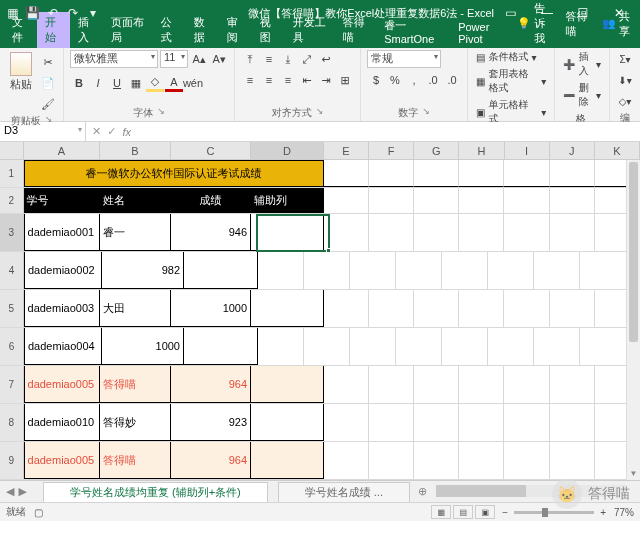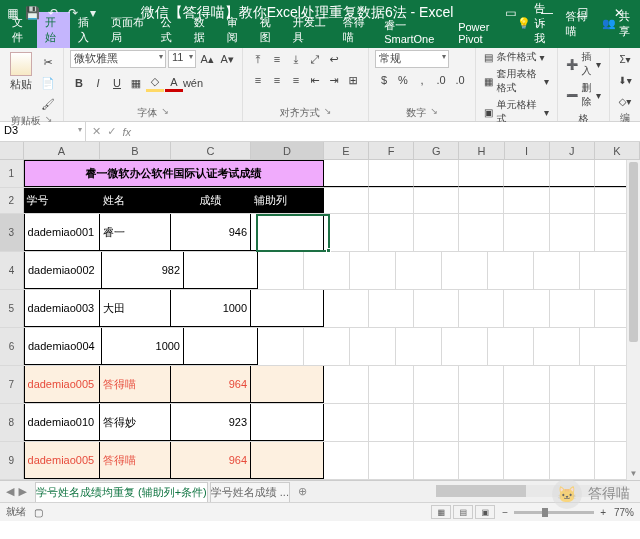--- a/index.html
+++ b/index.html
@@ -1,40 +1,40 @@
 <!DOCTYPE html>
 <html><head>
 <meta charset="utf-8">
 <style>
 *{margin:0;padding:0;box-sizing:border-box;font-family:"Microsoft YaHei","Segoe UI",Arial,sans-serif}
 body{background:#fff;width:640px;height:539px;overflow:hidden;font-size:12px;position:relative}
 .title-bar{background:#0f7441;height:26px;display:flex;align-items:center;color:#fff;padding:0 4px}
 .title-bar .qat{display:flex;gap:6px;padding-left:2px}
 .title-bar .qat span{width:14px;height:14px;display:flex;align-items:center;justify-content:center;opacity:.9}
-.title-bar .title{flex:1;text-align:center;font-size:14px}
+.title-bar .title{flex:1;text-align:right;font-size:11px}
 .title-bar .win-btn{display:flex;gap:2px}
 .title-bar .win-btn span{width:34px;height:26px;display:flex;align-items:center;justify-content:center}
 .ribbon-tabs{background:#0f7441;height:22px;display:flex;align-items:flex-end;padding-left:4px;font-size:11px}
 .ribbon-tabs .tab{padding:3px 8px;color:#fff;cursor:pointer}
 .ribbon-tabs .tab.active{background:#c4b5fd;color:#0f7441}
 .ribbon-tabs .spacer{flex:1}
 .ribbon-tabs .right-actions{display:flex;gap:2px;padding-right:4px}
 .ribbon-tabs .right-actions .act{color:#fff;padding:2px 6px;display:flex;align-items:center;gap:3px}
 .ribbon{background:#f3f3f3;border-bottom:1px solid #d4d4d4;height:74px;display:flex;font-size:11px;color:#444}
 .group{border-right:1px solid #e0e0e0;padding:2px 6px 0;display:flex;flex-direction:column}
 .group .body{flex:1;display:flex;align-items:flex-start;gap:3px}
 .group .label{text-align:center;font-size:10px;color:#666;padding:1px 0;display:flex;justify-content:center;gap:4px}
 .group .label .lnch{font-size:9px;color:#888}
 .clip-col{display:flex;flex-direction:column;gap:0}
 .paste-btn{display:flex;flex-direction:column;align-items:center;padding:2px 4px}
 .paste-icn{width:22px;height:24px;background:linear-gradient(#fff,#f7e9c5);border:1px solid #caa;margin-bottom:1px}
 .font-row{display:flex;gap:2px;align-items:center;margin-bottom:3px}
 .font-sel{border:1px solid #c5c5c5;background:#fff;height:18px;font-size:11px;padding:0 14px 0 3px;position:relative}
 .font-sel::after{content:"▾";position:absolute;right:2px;top:1px;color:#666;font-size:8px}
-.font-name{width:96px}
+.font-name{width:88px}
 .font-size{width:28px}
 .icn-btn{width:18px;height:18px;display:flex;align-items:center;justify-content:center;color:#444}
 .icn-row{display:flex;gap:1px}
 .num-box{display:flex;flex-direction:column;gap:2px}
 .fmt-sel{border:1px solid #c5c5c5;background:#fff;width:74px;height:18px;padding:0 12px 0 3px;position:relative}
 .fmt-sel::after{content:"▾";position:absolute;right:2px;top:1px;color:#666;font-size:8px}
 .style-list{display:flex;flex-direction:column;gap:1px;font-size:10px}
 .style-item{display:flex;align-items:center;gap:3px;padding:0 2px}
 .cell-list{display:flex;flex-direction:column;gap:1px;font-size:10px}
 .edit-col{display:flex;flex-direction:column;gap:1px;font-size:10px}
@@ -53,36 +53,36 @@
 .ch.sel{background:#d2d2d2}
 .rows{position:relative}
 .row{display:flex;border-bottom:1px solid #d9d9d9}
 .rh{width:24px;background:#e6e6e6;border-right:1px solid #ccc;display:flex;align-items:center;justify-content:center;font-size:10px;color:#555}
 .rh.sel{background:#d2d2d2}
 .cell{border-right:1px solid #d9d9d9;padding:2px 3px;font-size:11px;display:flex;align-items:center;overflow:hidden}
 .cA{width:78px}.cB{width:72px}.cC{width:82px;justify-content:flex-end}.cD{width:74px}
 .cE,.cF,.cG,.cH,.cI,.cJ,.cK{width:46px}
 .row.title-row{height:28px}
 .row.title-row .cell{border-bottom:1px solid #000}
-.title-cell{width:306px;background:#f0abfc;font-weight:bold;justify-content:center;border:1px solid #000;border-bottom:none}
+.title-cell{width:306px;background:#eab308;font-weight:normal;justify-content:center;border:1px solid #000;border-bottom:none}
 .row.hdr-row{height:26px}
 .row.hdr-row .hcell{background:#000;color:#fff;font-weight:normal;border-right:1px solid #000}
 .row.data-row{height:38px}
 .row.data-row .dcell{border:1px solid #000;border-top:none;border-left:none;background:#fff}
 .row.data-row .dcell.first{border-left:1px solid #000}
 .row.data-row.dup .dcell{color:#e74c3c;background:#fdf0e0}
 .row.data-row.dup .dcell.cD{background:#fdf0e0;color:#000}
 .sel-cell{position:absolute;border:2px solid #1d7044;pointer-events:none}
 .sel-handle{position:absolute;width:5px;height:5px;background:#1d7044;border:1px solid #fff}
 .vscroll{position:absolute;right:0;top:18px;bottom:0;width:14px;background:#f0f0f0;border-left:1px solid #ddd}
 .vscroll .thumb{position:absolute;left:2px;right:2px;top:2px;height:180px;background:#c8c8c8;border-radius:2px}
 .vscroll .arr{position:absolute;left:0;right:0;height:14px;display:flex;align-items:center;justify-content:center;color:#888;font-size:8px}
 .sheet-tabs{height:22px;border-top:1px solid #ccc;background:#f0f0f0;display:flex;align-items:center;font-size:11px;position:relative}
 .sheet-nav{display:flex;gap:4px;padding:0 6px;color:#888}
-.sheet-tab{padding:2px 0;border:1px solid #ccc;border-bottom:none;background:#fff;color:#0f7441;margin-left:2px}
+.sheet-tab{padding:2px 26px;border:1px solid #ccc;border-bottom:none;background:#fff;color:#0f7441;margin-left:10px}
 .sheet-tab.inactive{background:#f5f5f5;color:#666}
 .new-sheet{padding:0 8px;color:#888}
 .sheet-tabs .scroll-track{position:absolute;right:14px;width:190px;height:12px;background:#e8e8e8;bottom:5px}
 .sheet-tabs .scroll-track .sthumb{position:absolute;left:0;width:90px;top:0;bottom:0;background:#c8c8c8}
 .status-bar{height:19px;background:#f3f3f3;border-top:1px solid #d4d4d4;display:flex;align-items:center;font-size:10px;color:#555;padding:0 6px}
 .status-bar .spacer{flex:1}
 .view-btn{width:20px;height:14px;border:1px solid #ccc;margin:0 1px;display:flex;align-items:center;justify-content:center;font-size:8px}
 .zoom-slider{width:80px;height:3px;background:#bbb;margin:0 6px;position:relative}
 .zoom-slider .zthumb{position:absolute;left:28px;top:-3px;width:6px;height:9px;background:#888}
 .watermark{position:absolute;right:10px;bottom:30px;display:flex;align-items:center;gap:6px;opacity:.55;font-size:14px;color:#444}

